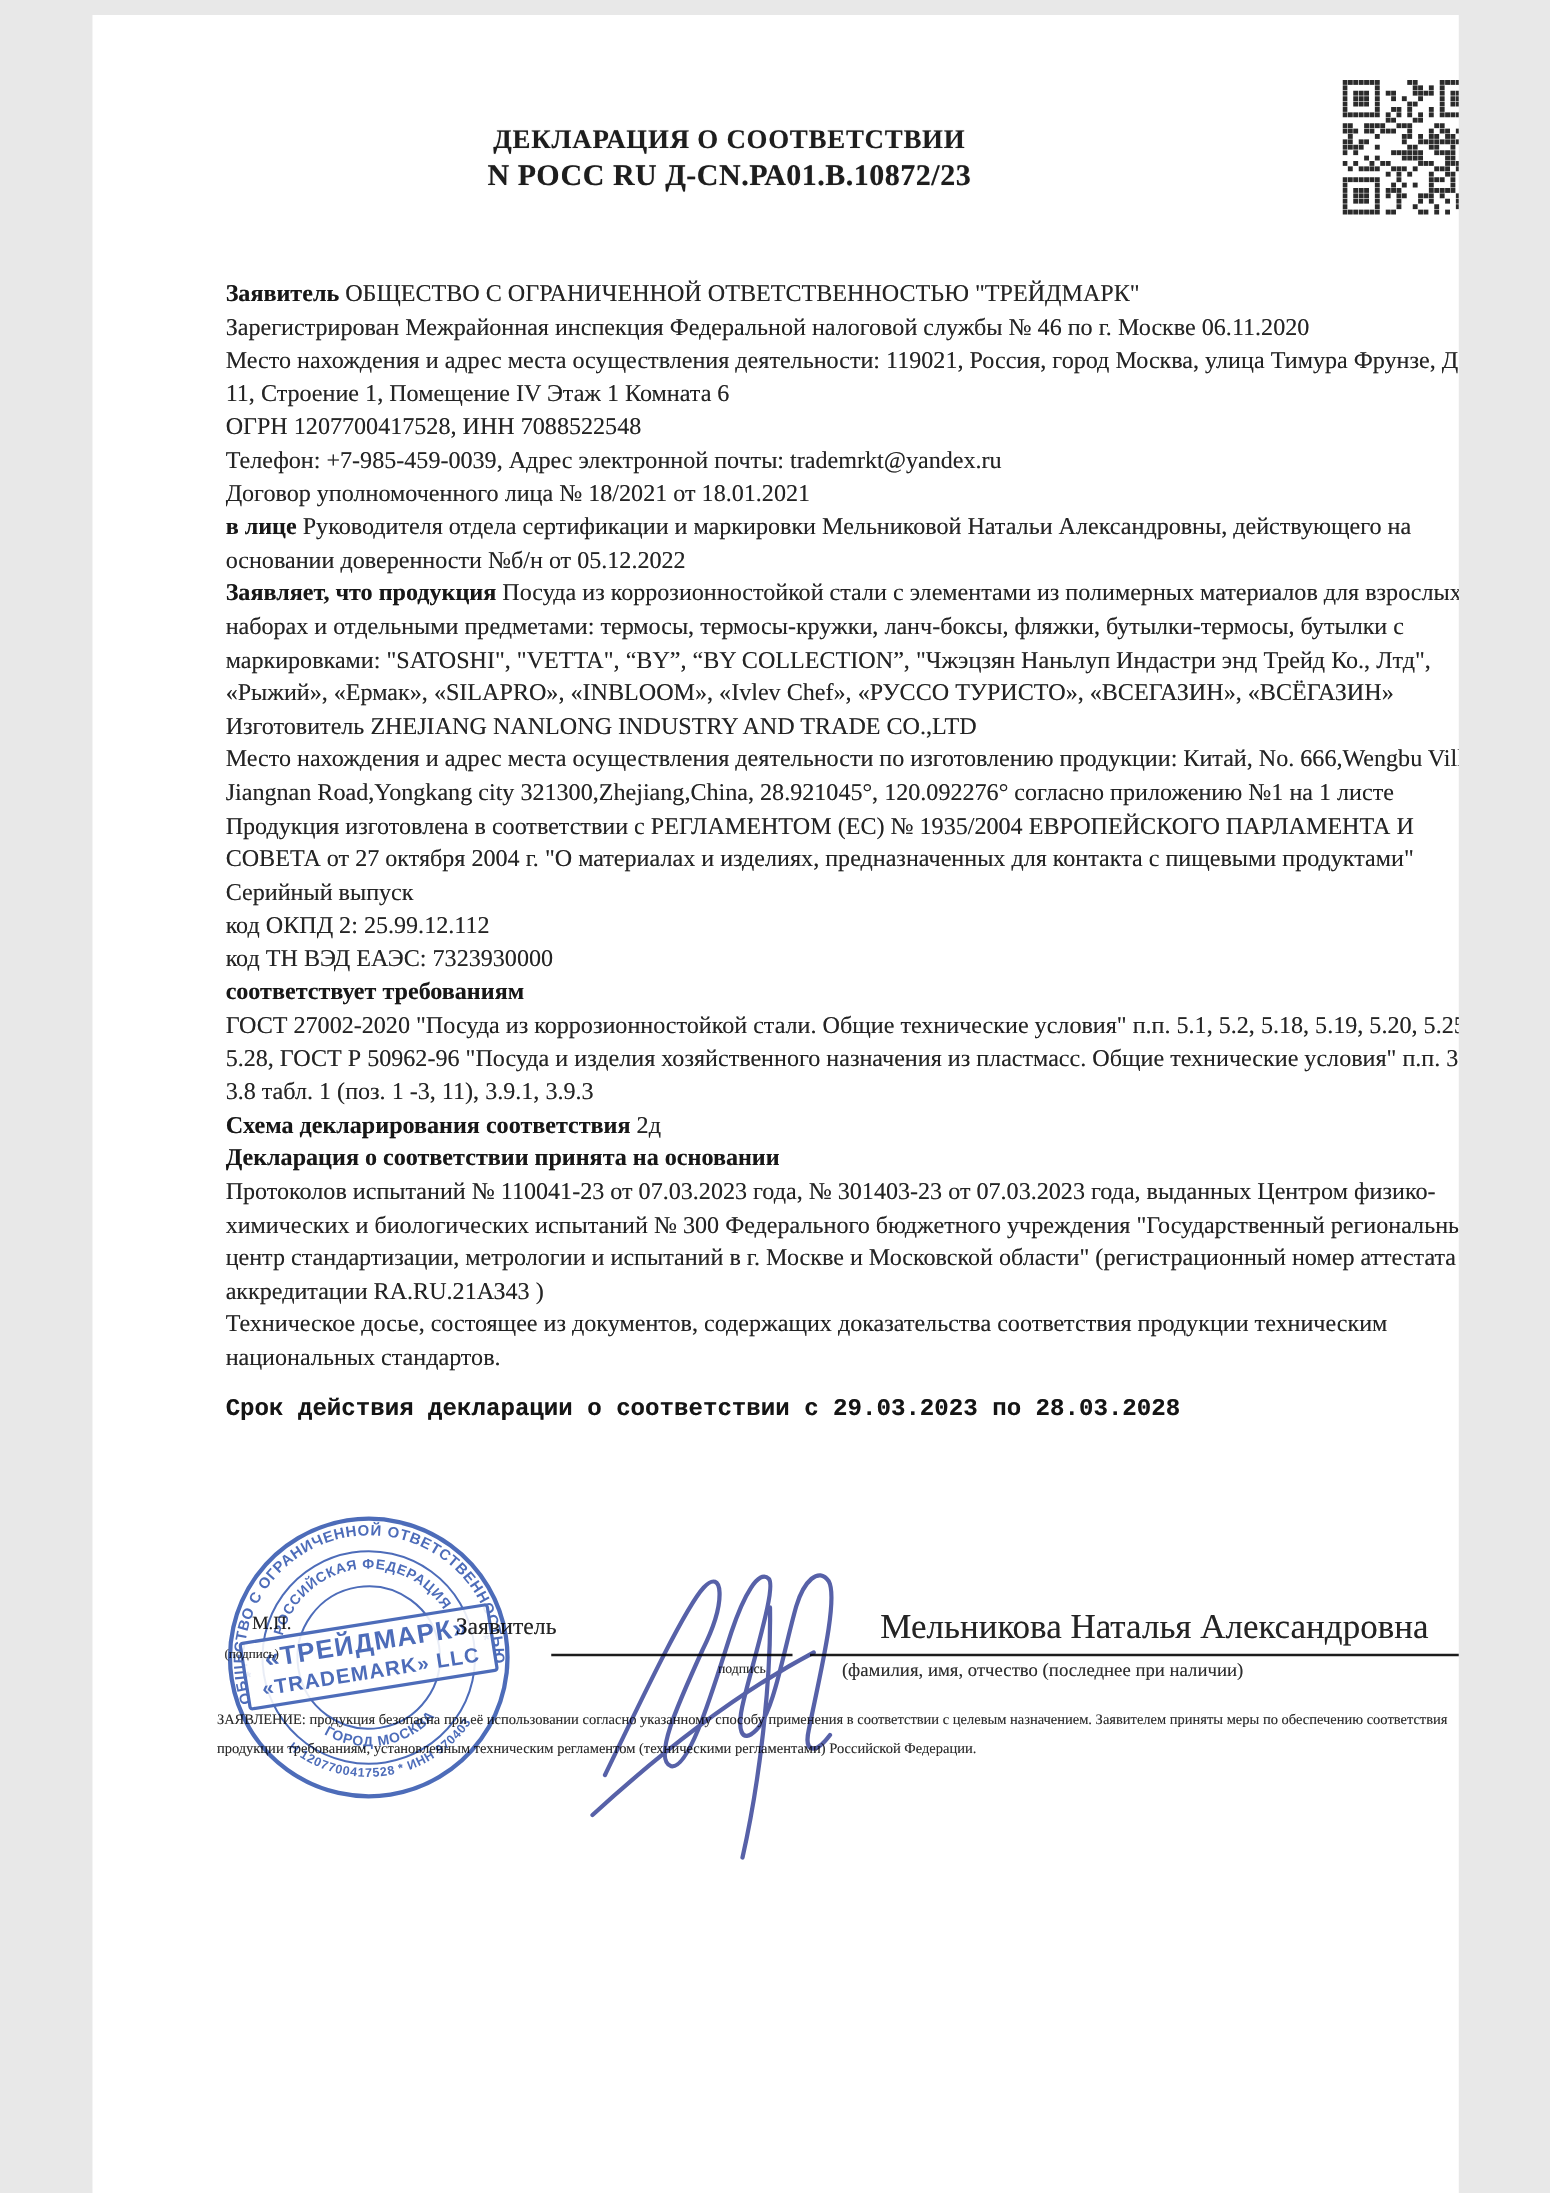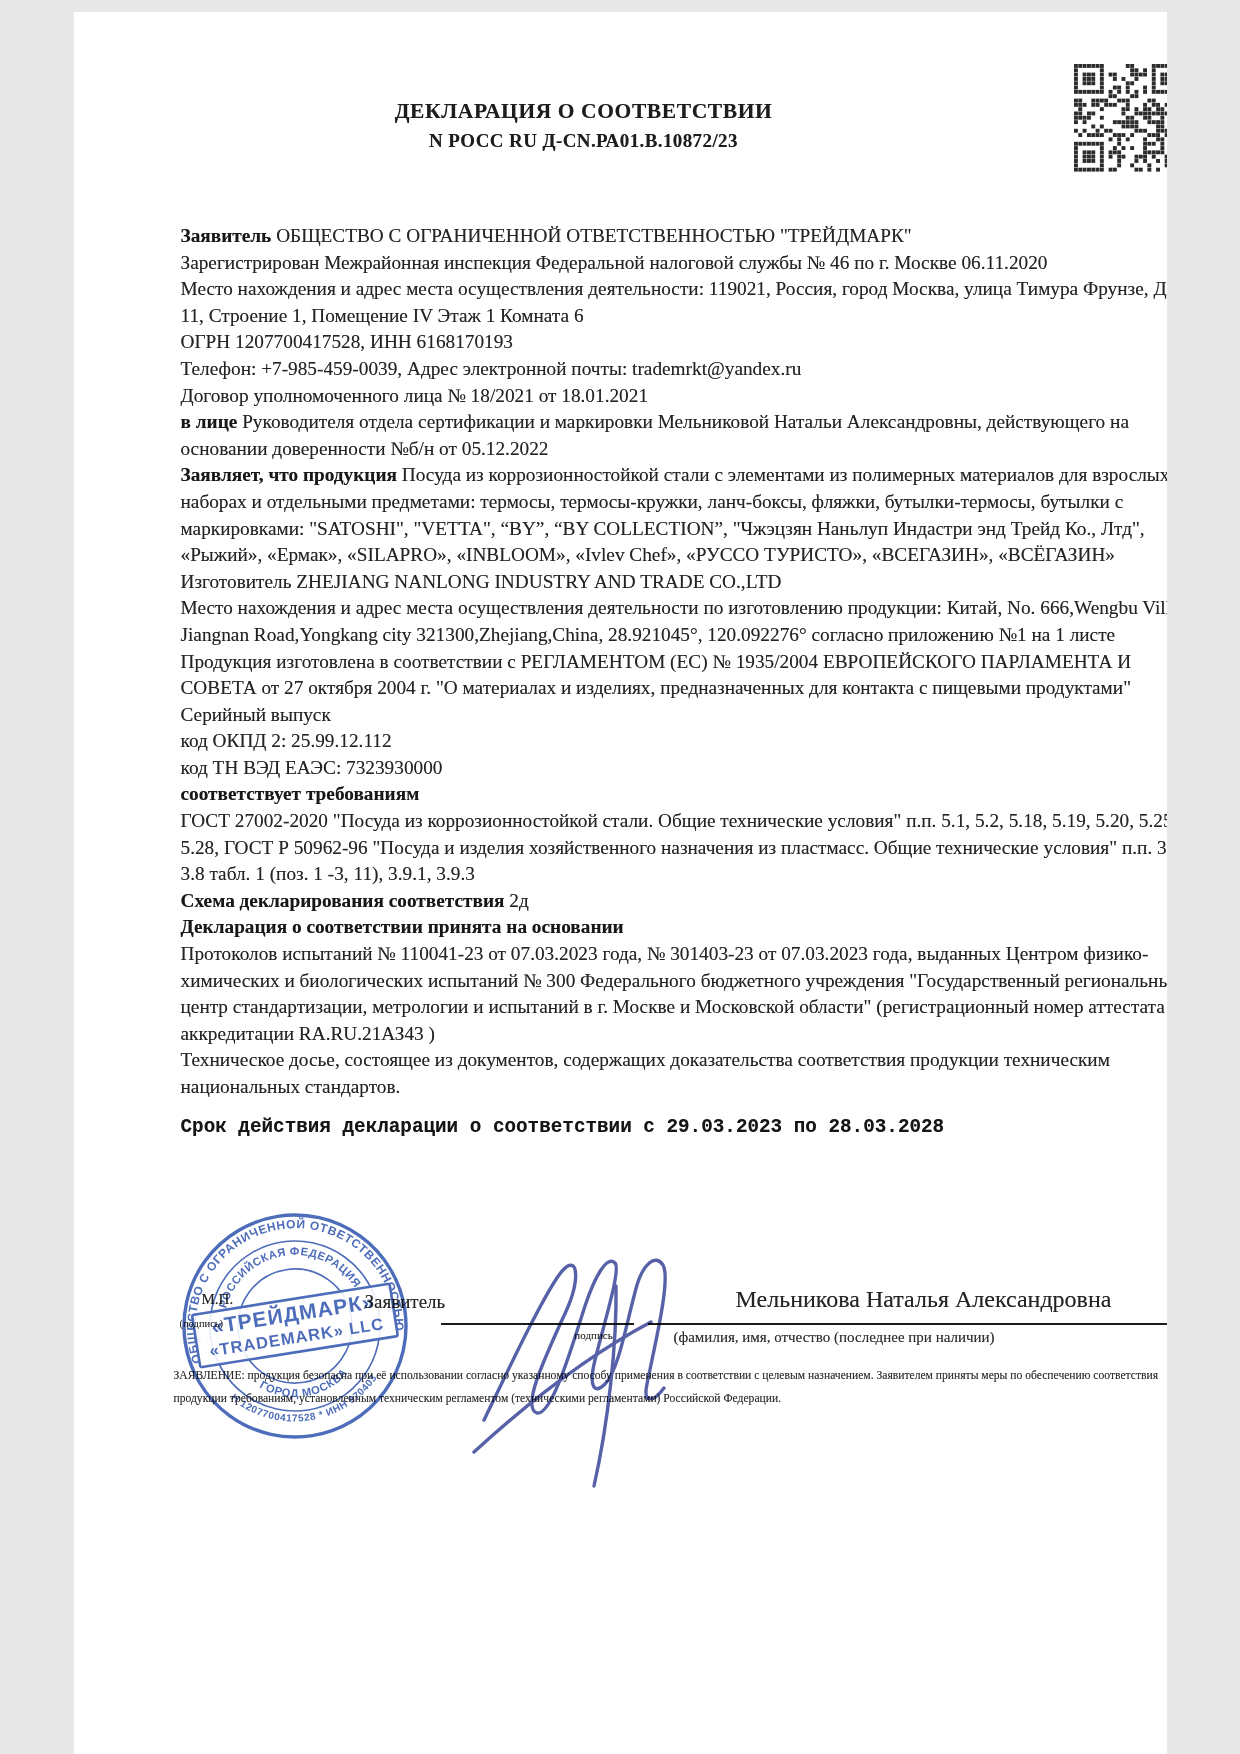--- a/index.html
+++ b/index.html
@@ -4,40 +4,40 @@
 <style>
   html,body{margin:0;padding:0;background:#e8e8e8;}
   .page{
     position:relative;width:1093px;height:1754px;margin:12px auto;background:#ffffff;
     font-family:"Liberation Serif","DejaVu Serif",serif;color:#222;overflow:hidden;
   }
   
   .title{position:absolute;left:110px;top:84px;width:800px;text-align:center;
     font-weight:bold;color:#1d1d1d;text-shadow:0 0 .6px rgba(0,0,0,.45);}
   .title .t1{font-size:21.5px;letter-spacing:.6px;line-height:30px;}
-  .title .t2{font-size:19px;letter-spacing:.4px;line-height:30px;}
+  .title .t2{font-size:24px;letter-spacing:.4px;line-height:30px;}
   
   .qr{position:absolute;left:1000px;top:52px;width:108px;height:108px;}
   
   .content{position:absolute;left:107px;top:211px;width:1030px;
     font-size:19.3px;line-height:26.6px;color:#242424;text-shadow:0 0 .5px rgba(0,0,0,.4);}
   .content p{margin:0;}
   .b{font-weight:bold;color:#171717;}
   .validity{margin-top:13px !important;font-weight:bold;color:#151515;font-family:Liberation Mono, monospace;}
   
   .sig-abs{position:absolute;color:#242424;text-shadow:0 0 .5px rgba(0,0,0,.4);}
   .mp{left:128px;top:1279px;font-size:15px;}
   .mp-cap{left:106px;top:1306px;font-size:10.5px;color:#333;}
   .applicant-word{left:291px;top:1279px;font-size:19px;}
   .line{position:absolute;border-bottom:2px solid #1c1c1c;height:0;}
   .line-sign{left:367px;top:1311px;width:193px;}
   .line-name{left:574px;top:1311px;width:554px;}
   .cap-sign{left:460px;top:1317px;width:120px;text-align:center;font-size:11px;color:#2e2e2e;}
   .cap-name{left:600px;top:1317px;width:500px;text-align:left;font-size:15px;color:#2e2e2e;}
-  .fio{left:600px;top:1274px;width:500px;text-align:center;font-size:24px;}
+  .fio{left:600px;top:1274px;width:500px;text-align:center;font-size:28px;}
   
   .footnote{position:absolute;left:100px;top:1352px;width:1040px;
     font-size:11.6px;line-height:23px;color:#2c2c2c;text-shadow:0 0 .4px rgba(0,0,0,.35);}
   
   .stamp{position:absolute;left:101px;top:1194px;width:240px;height:240px;
     opacity:.85;mix-blend-mode:multiply;}
   .s-ring{fill:none;stroke:#2d52ad;}
   .s-txt{fill:#2d52ad;font-weight:bold;font-family:"Liberation Sans",sans-serif;letter-spacing:.6px;}
   .s-rect{fill:rgba(255,255,255,.88);stroke:#2d52ad;stroke-width:2.6;}
   .s-center{fill:#2d52ad;font-weight:bold;font-family:"Liberation Sans",sans-serif;letter-spacing:1px;}
@@ -352,21 +352,21 @@
         <rect x="64.8" y="103.7" width="3.9" height="3.9" fill="#2b2b2b"></rect>
         <rect x="73.4" y="103.7" width="3.9" height="3.9" fill="#2b2b2b"></rect>
         <rect x="82.1" y="103.7" width="3.9" height="3.9" fill="#2b2b2b"></rect>
         <rect x="99.4" y="103.7" width="3.9" height="3.9" fill="#2b2b2b"></rect>
       </svg></div>
 
   <div class="content">
     <p><span class="b">Заявитель</span><span> ОБЩЕСТВО С ОГРАНИЧЕННОЙ ОТВЕТСТВЕННОСТЬЮ "ТРЕЙДМАРК"</span></p>
     <p>Зарегистрирован Межрайонная инспекция Федеральной налоговой службы № 46 по г. Москве 06.11.2020</p>
     <p>Место нахождения и адрес места осуществления деятельности: 119021, Россия,  город Москва, улица Тимура Фрунзе, Дом 11, Строение 1, Помещение IV Этаж 1 Комната 6</p>
-    <p>ОГРН 1207700417528, ИНН 6168170193</p>
+    <p>ОГРН 1207700417528, ИНН 7088522548</p>
     <p>Телефон: +7-985-459-0039, Адрес электронной почты: trademrkt@yandex.ru</p>
     <p>Договор уполномоченного лица № 18/2021 от 18.01.2021</p>
     <p><span class="b">в лице</span><span> Руководителя отдела сертификации и маркировки Мельниковой Натальи Александровны, действующего на основании доверенности №б/н от 05.12.2022</span></p>
     <p><span class="b">Заявляет, что продукция</span><span> Посуда из коррозионностойкой стали с элементами из полимерных материалов для взрослых, в наборах и отдельными предметами: термосы, термосы-кружки, ланч-боксы, фляжки, бутылки-термосы, бутылки с маркировками: "SATOSHI", "VETTA", “BY”, “BY COLLECTION”, "Чжэцзян Наньлуп Индастри энд Трейд Ко., Лтд", «Рыжий», «Ермак», «SILAPRO», «INBLOOM», «Ivlev Chef», «РУССО ТУРИСТО», «ВСЕГАЗИН», «ВСЁГАЗИН»</span></p>
     <p>Изготовитель ZHEJIANG NANLONG INDUSTRY AND TRADE CO.,LTD</p>
     <p>Место нахождения и адрес места осуществления деятельности по изготовлению продукции: Китай, No. 666,Wengbu Village, Jiangnan Road,Yongkang city 321300,Zhejiang,China, 28.921045°, 120.092276° согласно приложению №1 на 1 листе</p>
     <p>Продукция изготовлена в соответствии с РЕГЛАМЕНТОМ (ЕС) № 1935/2004 ЕВРОПЕЙСКОГО ПАРЛАМЕНТА И СОВЕТА от 27 октября 2004 г. "О материалах и изделиях, предназначенных для контакта с пищевыми продуктами"</p>
     <p>Серийный выпуск</p>
     <p>код ОКПД 2: 25.99.12.112</p>
     <p>код ТН ВЭД ЕАЭС: 7323930000</p>

